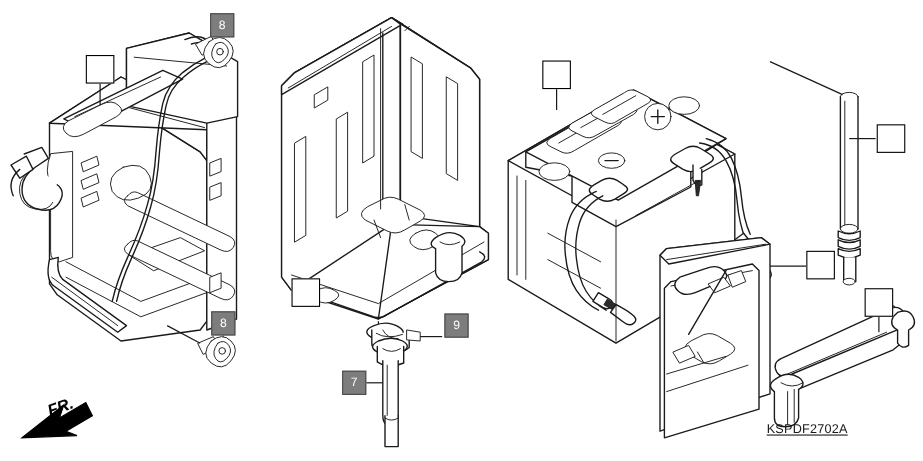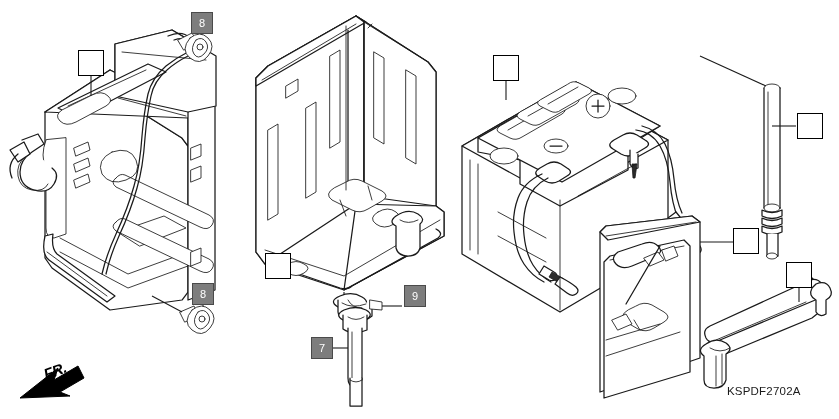--- a/index.html
+++ b/index.html
@@ -6,22 +6,22 @@
   body{width:839px;height:419px;overflow:hidden;
        font-family:"Liberation Sans","DejaVu Sans",sans-serif;}
   #stage{position:relative;width:839px;height:419px;background:#fff;}
   #art{position:absolute;left:0;top:0;width:839px;height:419px;}
   .cal{position:absolute;box-sizing:border-box;display:flex;
        align-items:center;justify-content:center;
        font-size:11px;line-height:1;}
   .cal.empty{background:#ffffff;border:1.6px solid #000;}
   .cal.num{background:#7d7d7d;border:1.3px solid #4a4a4a;color:#fff;
            font-size:11px;font-weight:400;}
-  #wm{position:absolute;left:727px;top:385px;font-size:11.5px;color:#1a1a1a;
-      letter-spacing:.2px;}
+  #wm{position:absolute;left:697px;top:385px;font-size:11.5px;color:#1a1a1a;
+      letter-spacing:.2px;text-decoration:underline;}
   #frlabel{position:absolute;left:44px;top:366px;font-size:15px;
       font-weight:bold;font-style:italic;color:#000;
       transform:rotate(-20deg);transform-origin:0 50%;letter-spacing:-.3px;}
 </style>
 </head>
 <body>
 
 <div id="stage">
 
   <svg id="art" viewBox="0 0 839 419">

